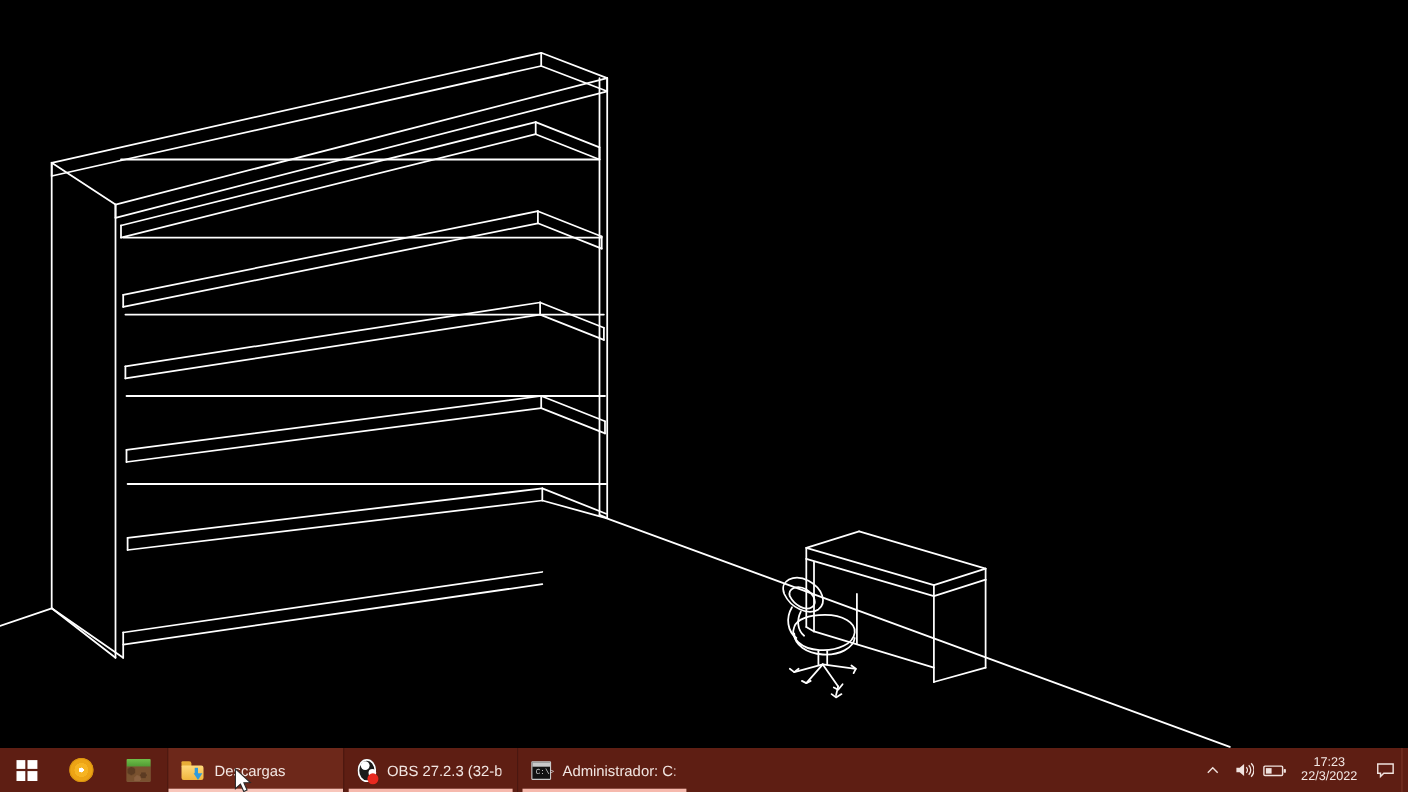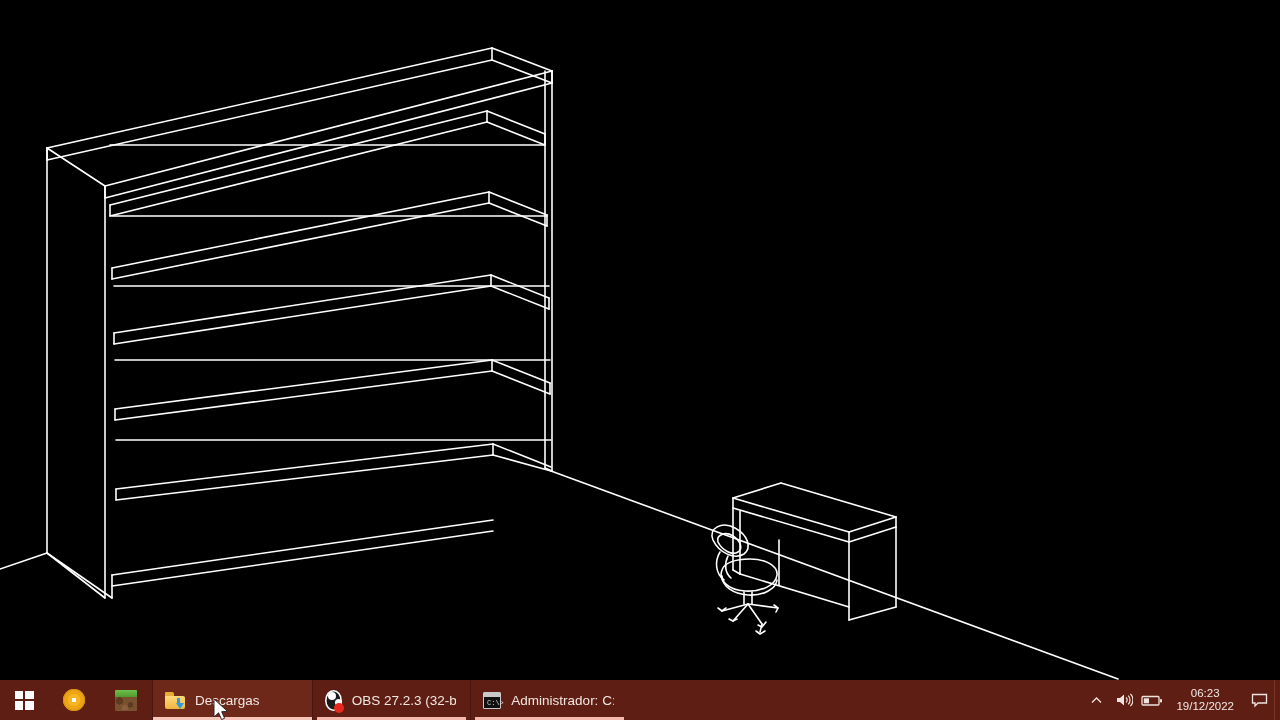--- a/index.html
+++ b/index.html
@@ -344,22 +344,22 @@
 
       <div class="tray-btn">
         <svg class="ic" width="22" height="13" viewBox="0 0 22 13">
           <rect x="1" y="2.5" width="17" height="8.5" rx="1" fill="none" stroke="#f0e2de" stroke-width="1.3"></rect>
           <rect x="2.8" y="4.3" width="5.2" height="5" fill="#f0e2de"></rect>
           <rect x="19" y="5" width="2" height="3.6" rx="0.8" fill="#f0e2de"></rect>
         </svg>
       </div>
 
       <div class="tb-clock">
-        <span>06:23</span>
-        <span>19/12/2022</span>
+        <span>17:23</span>
+        <span>22/3/2022</span>
       </div>
 
       <div class="tb-action">
         <svg class="ic" width="17" height="15" viewBox="0 0 17 15">
           <path d="M1.5 1.5 H15.5 V10 H7 L4 13 V10 H1.5 Z" fill="none" stroke="#f0e2de" stroke-width="1.3"></path>
         </svg>
       </div>
 
       <div class="tb-showdesk"></div>
     </div>

